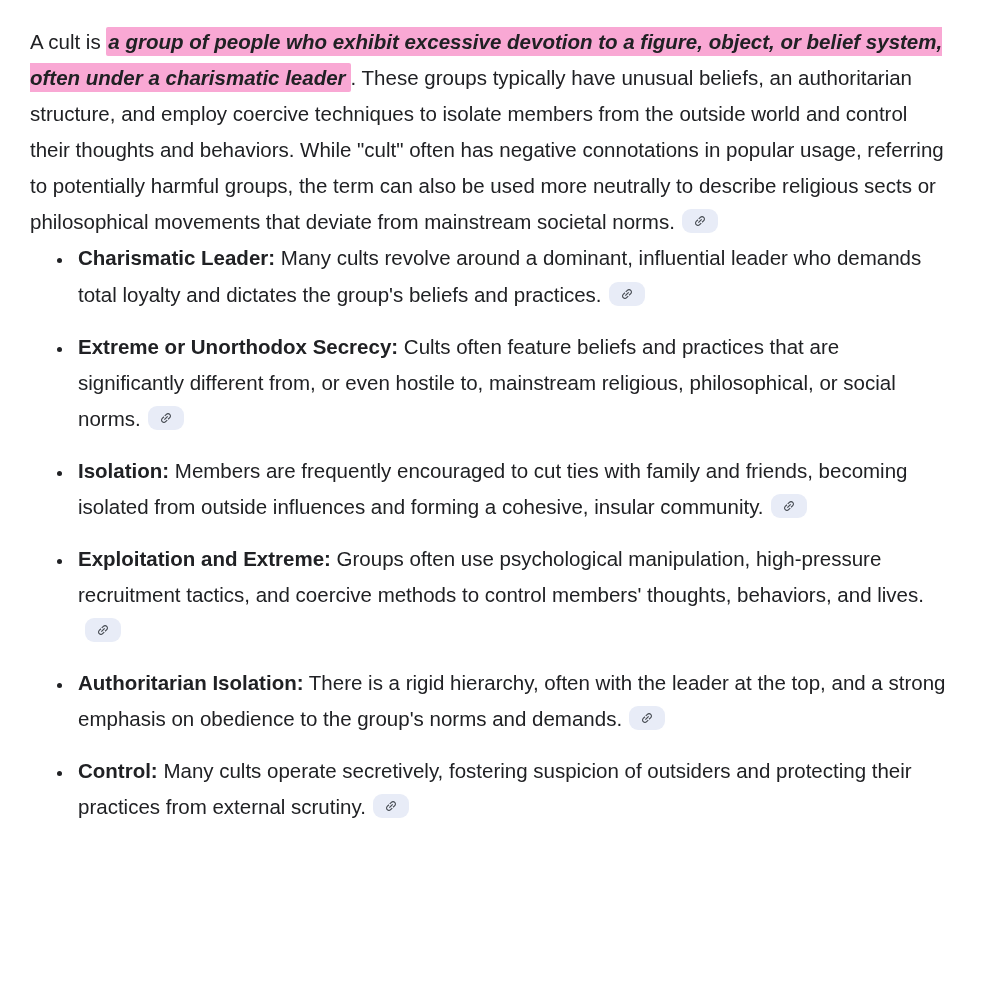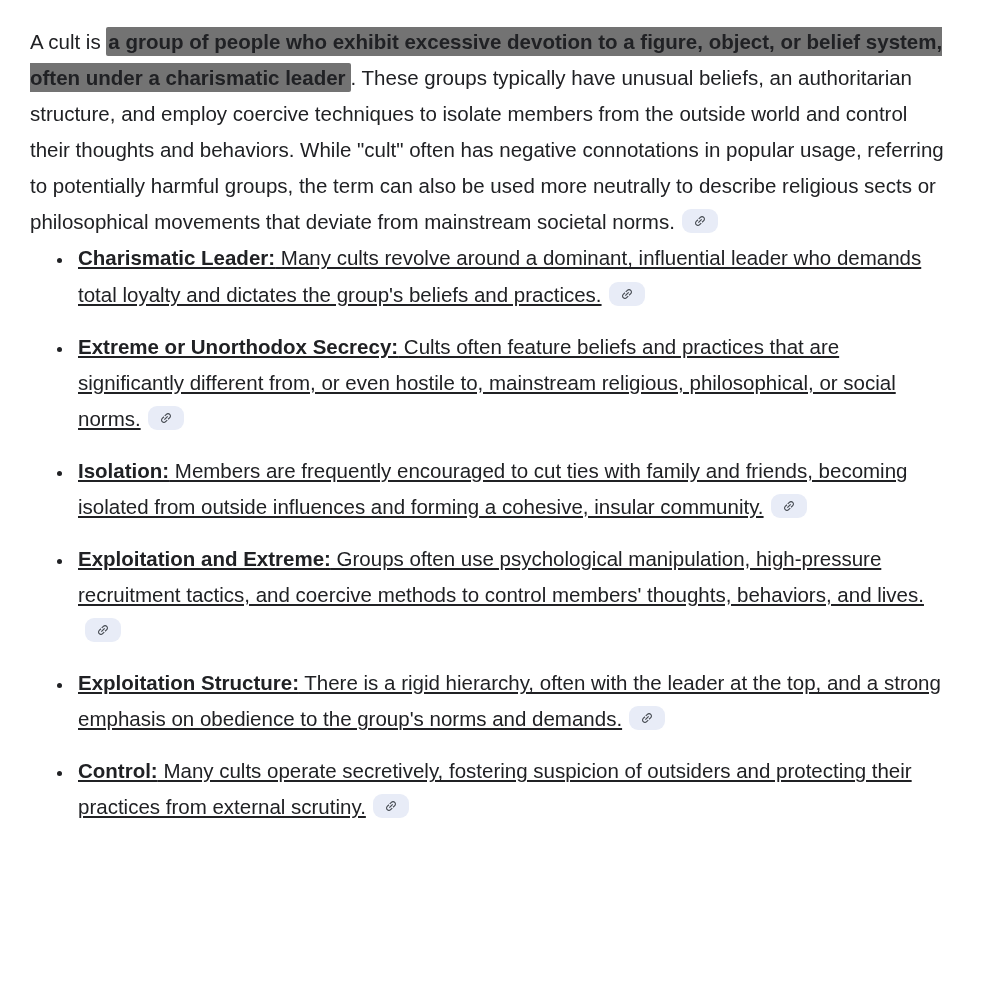--- a/index.html
+++ b/index.html
@@ -14,38 +14,38 @@
     padding: 24px 52px 24px 30px;
     font-family: "Liberation Sans", sans-serif;
     color: #202124;
   }
   .para {
     font-size: 20.5px;
     line-height: 1.76;
     margin: 0;
   }
   .hl {
-    background: #737373;
+    background: #f9a8d4;
     font-weight: bold;
     padding: 3px 5px 3px 2px;
     border-radius: 2px;
     cursor: pointer;
+    font-style: italic;
   }
   h2.section-heading {
     font-size: 27px;
     font-weight: bold;
     color: #202124;
     margin: 40px 0 16px 0;
     letter-spacing: 0.1px;
   }
   ul.char-list {
     margin: 0;
     padding: 0 0 0 44px;
     list-style: disc;
-    text-decoration: underline;
   }
   ul.char-list li {
     font-size: 20.5px;
     line-height: 1.76;
     margin-bottom: 16px;
     padding-left: 4px;
   }
   ul.char-list li::marker {
     color: #202124;
     font-size: 18px;
@@ -104,21 +104,21 @@
             <path d="M3.9 12c0-1.71 1.39-3.1 3.1-3.1h4V7H7c-2.76 0-5 2.24-5 5s2.24 5 5 5h4v-1.9H7c-1.71 0-3.1-1.39-3.1-3.1zM8 13h8v-2H8v2zm9-6h-4v1.9h4c1.71 0 3.1 1.39 3.1 3.1s-1.39 3.1-3.1 3.1h-4V17h4c2.76 0 5-2.24 5-5s-2.24-5-5-5z"></path>
           </svg>
         </button></li>
 
     <li><span class="term">Exploitation and Extreme:</span><span> Groups often use psychological manipulation, high-pressure recruitment tactics, and coercive methods to control members' thoughts, behaviors, and lives.</span><button class="chip">
           <svg viewBox="0 0 24 24">
             <path d="M3.9 12c0-1.71 1.39-3.1 3.1-3.1h4V7H7c-2.76 0-5 2.24-5 5s2.24 5 5 5h4v-1.9H7c-1.71 0-3.1-1.39-3.1-3.1zM8 13h8v-2H8v2zm9-6h-4v1.9h4c1.71 0 3.1 1.39 3.1 3.1s-1.39 3.1-3.1 3.1h-4V17h4c2.76 0 5-2.24 5-5s-2.24-5-5-5z"></path>
           </svg>
         </button></li>
 
-    <li><span class="term">Exploitation Structure:</span><span> There is a rigid hierarchy, often with the leader at the top, and a strong emphasis on obedience to the group's norms and demands.</span><button class="chip">
+    <li><span class="term">Authoritarian Isolation:</span><span> There is a rigid hierarchy, often with the leader at the top, and a strong emphasis on obedience to the group's norms and demands.</span><button class="chip">
           <svg viewBox="0 0 24 24">
             <path d="M3.9 12c0-1.71 1.39-3.1 3.1-3.1h4V7H7c-2.76 0-5 2.24-5 5s2.24 5 5 5h4v-1.9H7c-1.71 0-3.1-1.39-3.1-3.1zM8 13h8v-2H8v2zm9-6h-4v1.9h4c1.71 0 3.1 1.39 3.1 3.1s-1.39 3.1-3.1 3.1h-4V17h4c2.76 0 5-2.24 5-5s-2.24-5-5-5z"></path>
           </svg>
         </button></li>
 
     <li><span class="term">Control:</span><span> Many cults operate secretively, fostering suspicion of outsiders and protecting their practices from external scrutiny.</span><button class="chip">
           <svg viewBox="0 0 24 24">
             <path d="M3.9 12c0-1.71 1.39-3.1 3.1-3.1h4V7H7c-2.76 0-5 2.24-5 5s2.24 5 5 5h4v-1.9H7c-1.71 0-3.1-1.39-3.1-3.1zM8 13h8v-2H8v2zm9-6h-4v1.9h4c1.71 0 3.1 1.39 3.1 3.1s-1.39 3.1-3.1 3.1h-4V17h4c2.76 0 5-2.24 5-5s-2.24-5-5-5z"></path>
           </svg>
         </button></li>

